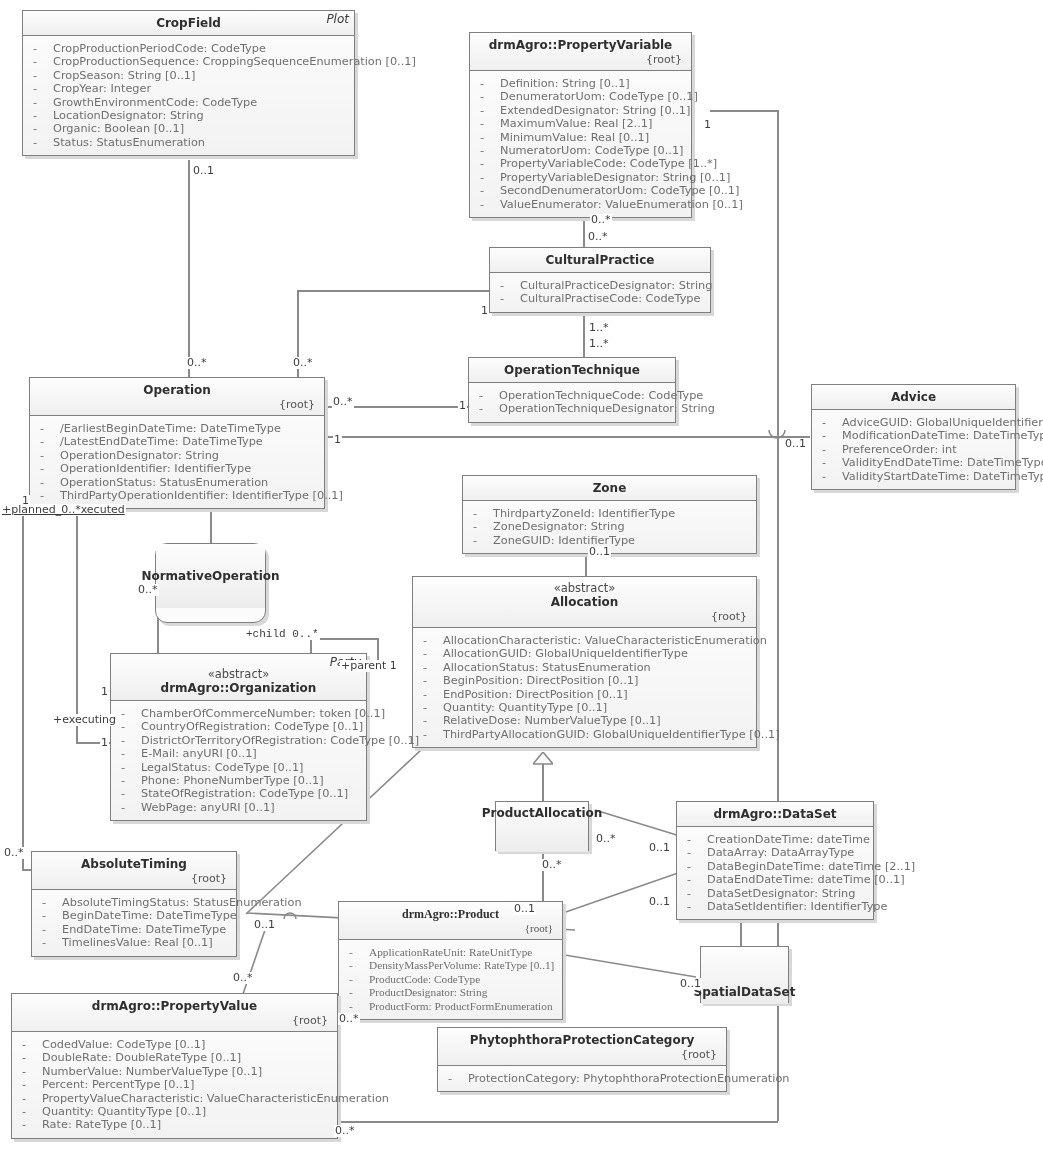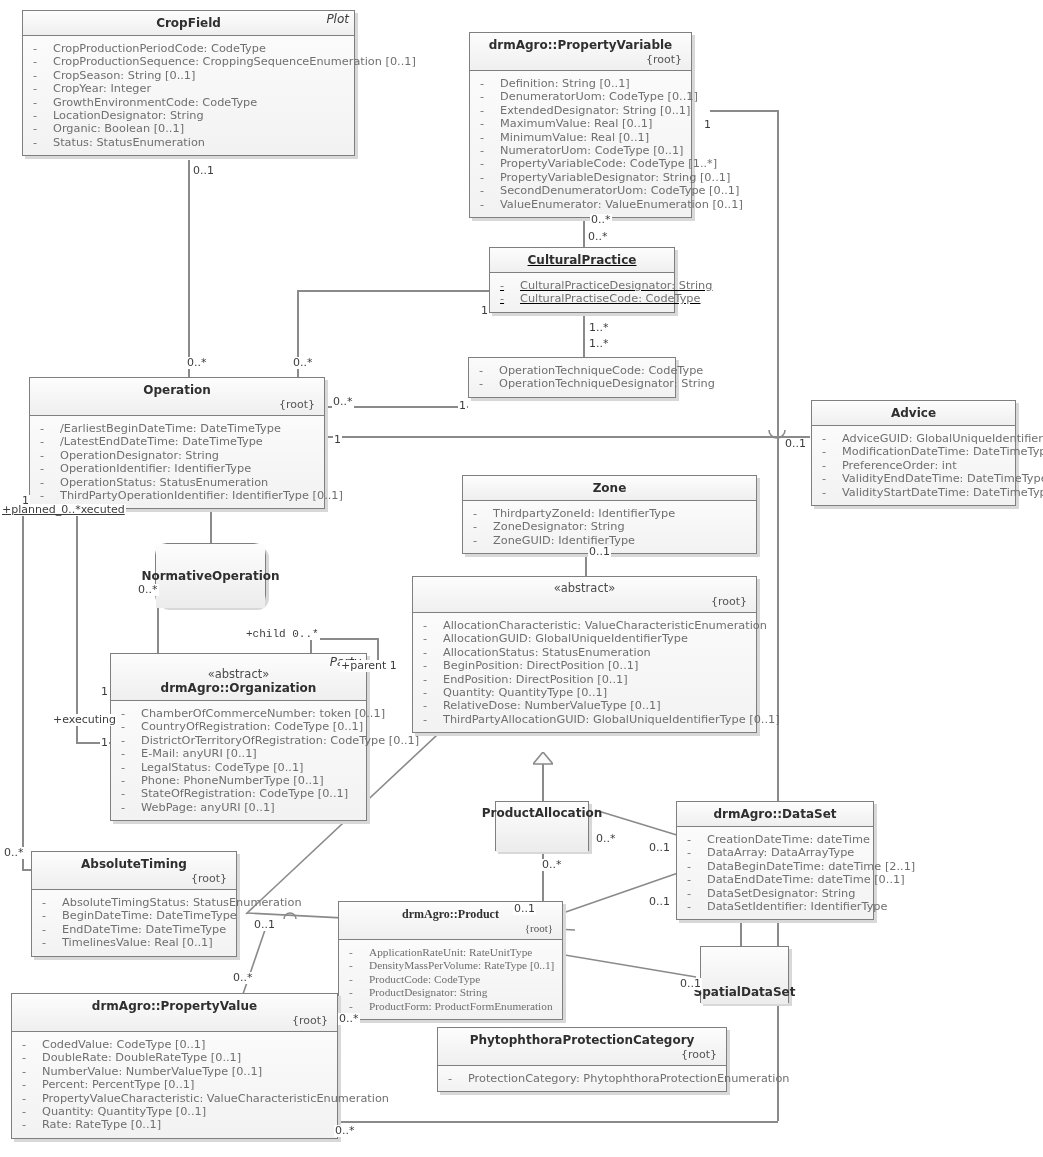--- a/index.html
+++ b/index.html
@@ -217,21 +217,21 @@
       <div class="attr">
           <span class="vis">-</span>
           <span class="txt">DenumeratorUom: CodeType [0..1]</span>
         </div>
       <div class="attr">
           <span class="vis">-</span>
           <span class="txt">ExtendedDesignator: String [0..1]</span>
         </div>
       <div class="attr">
           <span class="vis">-</span>
-          <span class="txt">MaximumValue: Real [0..1]</span>
+          <span class="txt">MaximumValue: Real [2..1]</span>
         </div>
       <div class="attr">
           <span class="vis">-</span>
           <span class="txt">MinimumValue: Real [0..1]</span>
         </div>
       <div class="attr">
           <span class="vis">-</span>
           <span class="txt">NumeratorUom: CodeType [0..1]</span>
         </div>
       <div class="attr">
@@ -246,37 +246,40 @@
           <span class="vis">-</span>
           <span class="txt">SecondDenumeratorUom: CodeType [0..1]</span>
         </div>
       <div class="attr">
           <span class="vis">-</span>
           <span class="txt">ValueEnumerator: ValueEnumeration [0..1]</span>
         </div>
     </div>
   </div>
 
-  <div class="cls" style="left:489px;top:247px;width:186px;text-decoration:underline;">
+  <div class="cls" style="left:489px;top:247px;width:222px;">
     <div class="hdr">
       <span class="cname">CulturalPractice</span>
     </div>
     <div class="body">
       <div class="attr">
           <span class="vis">-</span>
           <span class="txt">CulturalPracticeDesignator: String</span>
         </div>
       <div class="attr">
           <span class="vis">-</span>
           <span class="txt">CulturalPractiseCode: CodeType</span>
         </div>
     </div>
   </div>
 
   <div class="cls" style="left:468px;top:357px;width:208px;">
+    <div class="hdr">
+      <span class="cname">OperationTechnique</span>
+    </div>
     <div class="body">
       <div class="attr">
           <span class="vis">-</span>
           <span class="txt">OperationTechniqueCode: CodeType</span>
         </div>
       <div class="attr">
           <span class="vis">-</span>
           <span class="txt">OperationTechniqueDesignator: String</span>
         </div>
     </div>
@@ -308,21 +311,21 @@
           <span class="vis">-</span>
           <span class="txt">OperationStatus: StatusEnumeration</span>
         </div>
       <div class="attr">
           <span class="vis">-</span>
           <span class="txt">ThirdPartyOperationIdentifier: IdentifierType [0..1]</span>
         </div>
     </div>
   </div>
 
-  <div class="cls" style="left:811px;top:400px;width:205px;">
+  <div class="cls" style="left:811px;top:384px;width:205px;">
     <div class="hdr">
       <span class="cname">Advice</span>
     </div>
     <div class="body">
       <div class="attr">
           <span class="vis">-</span>
           <span class="txt">AdviceGUID: GlobalUniqueIdentifierType</span>
         </div>
       <div class="attr">
           <span class="vis">-</span>
@@ -356,29 +359,30 @@
           <span class="vis">-</span>
           <span class="txt">ZoneDesignator: String</span>
         </div>
       <div class="attr">
           <span class="vis">-</span>
           <span class="txt">ZoneGUID: IdentifierType</span>
         </div>
     </div>
   </div>
 
-  <div class="cls nobody" style="left:155px;top:543px;width:111px;height:64px;border-radius:12px;">
+  <div class="cls nobody" style="left:155px;top:543px;width:111px;height:80px;border-radius:12px;">
     <div class="hdr" style="height:64px;display:flex;align-items:center;justify-content:center;background:linear-gradient(180deg,#fdfdfd 0%,#ececec 100%);">
       <span class="cname">NormativeOperation</span>
     </div>
   </div>
 
   <div class="cls" style="left:412px;top:576px;width:345px;">
     <div class="hdr">
       <span class="stereo">«abstract»</span>
+      <span class="cname">Allocation</span>
       <span class="rootmark">{root}</span>
     </div>
     <div class="body">
       <div class="attr">
           <span class="vis">-</span>
           <span class="txt">AllocationCharacteristic: ValueCharacteristicEnumeration</span>
         </div>
       <div class="attr">
           <span class="vis">-</span>
           <span class="txt">AllocationGUID: GlobalUniqueIdentifierType</span>

